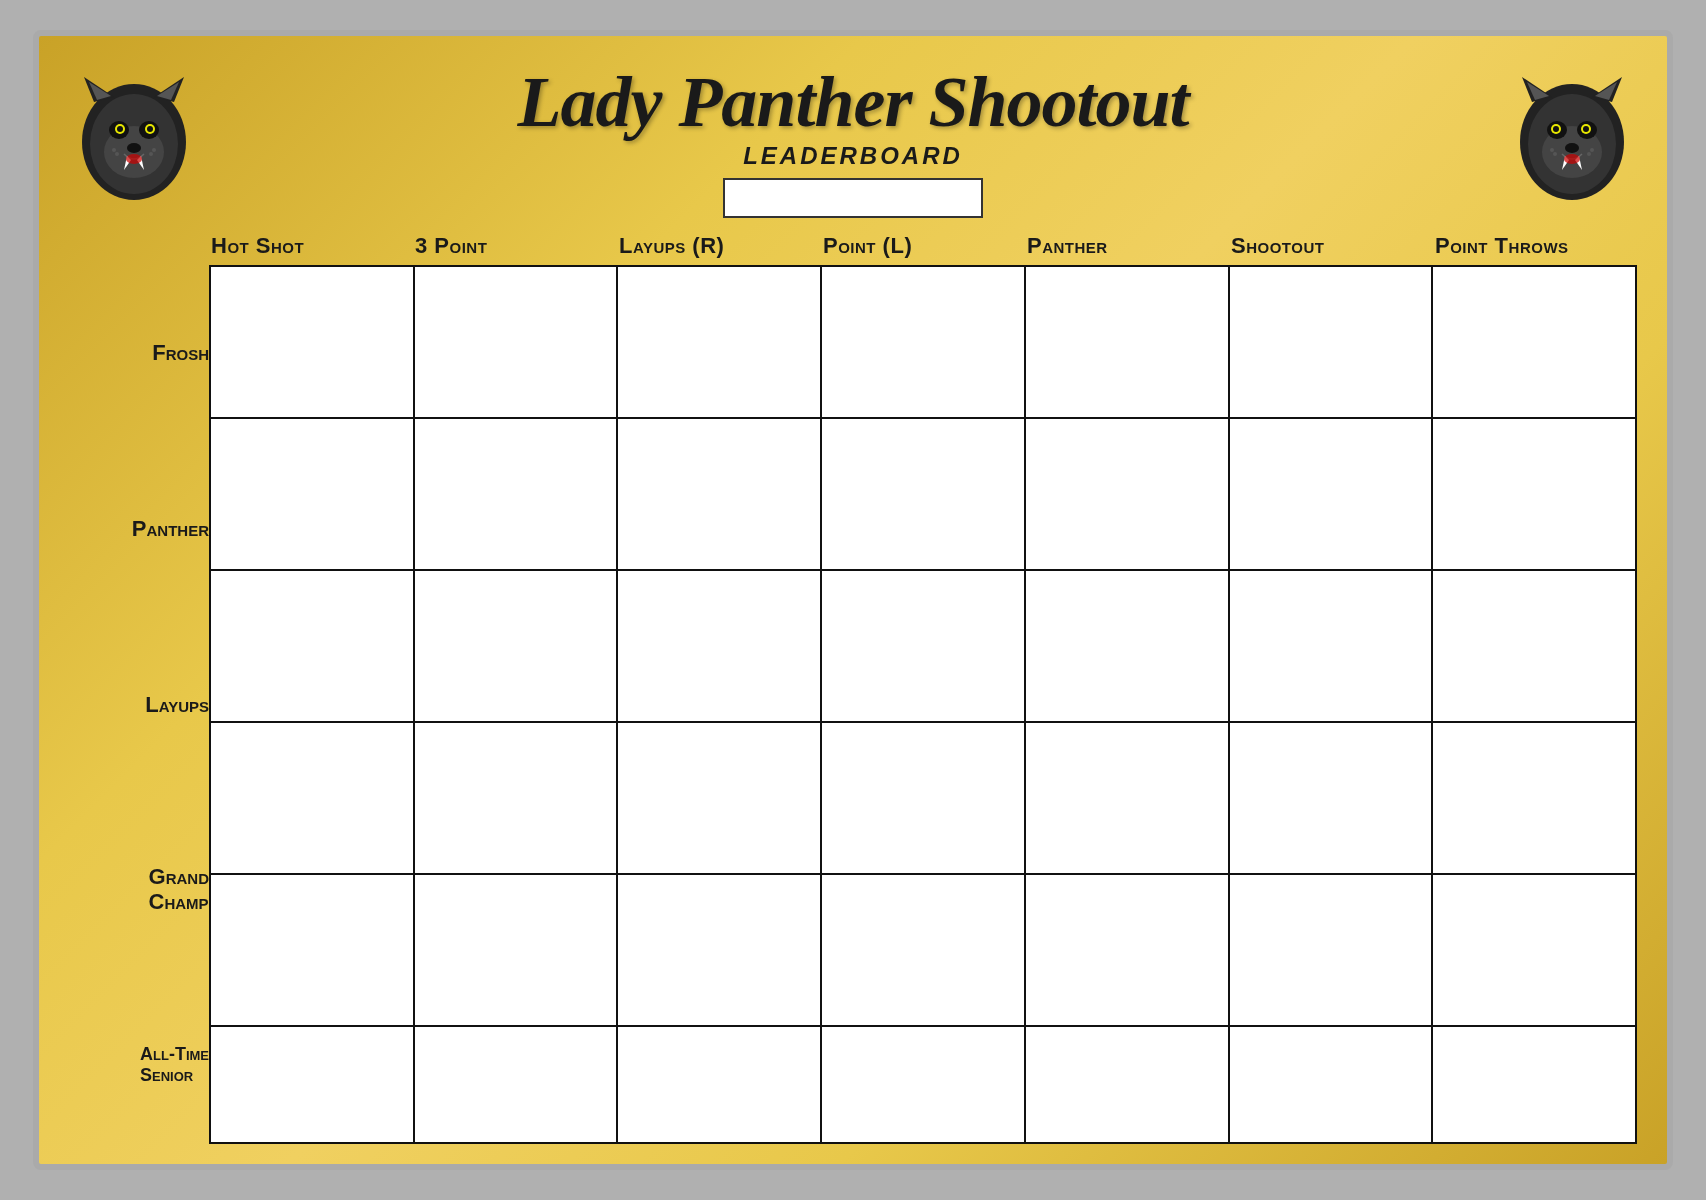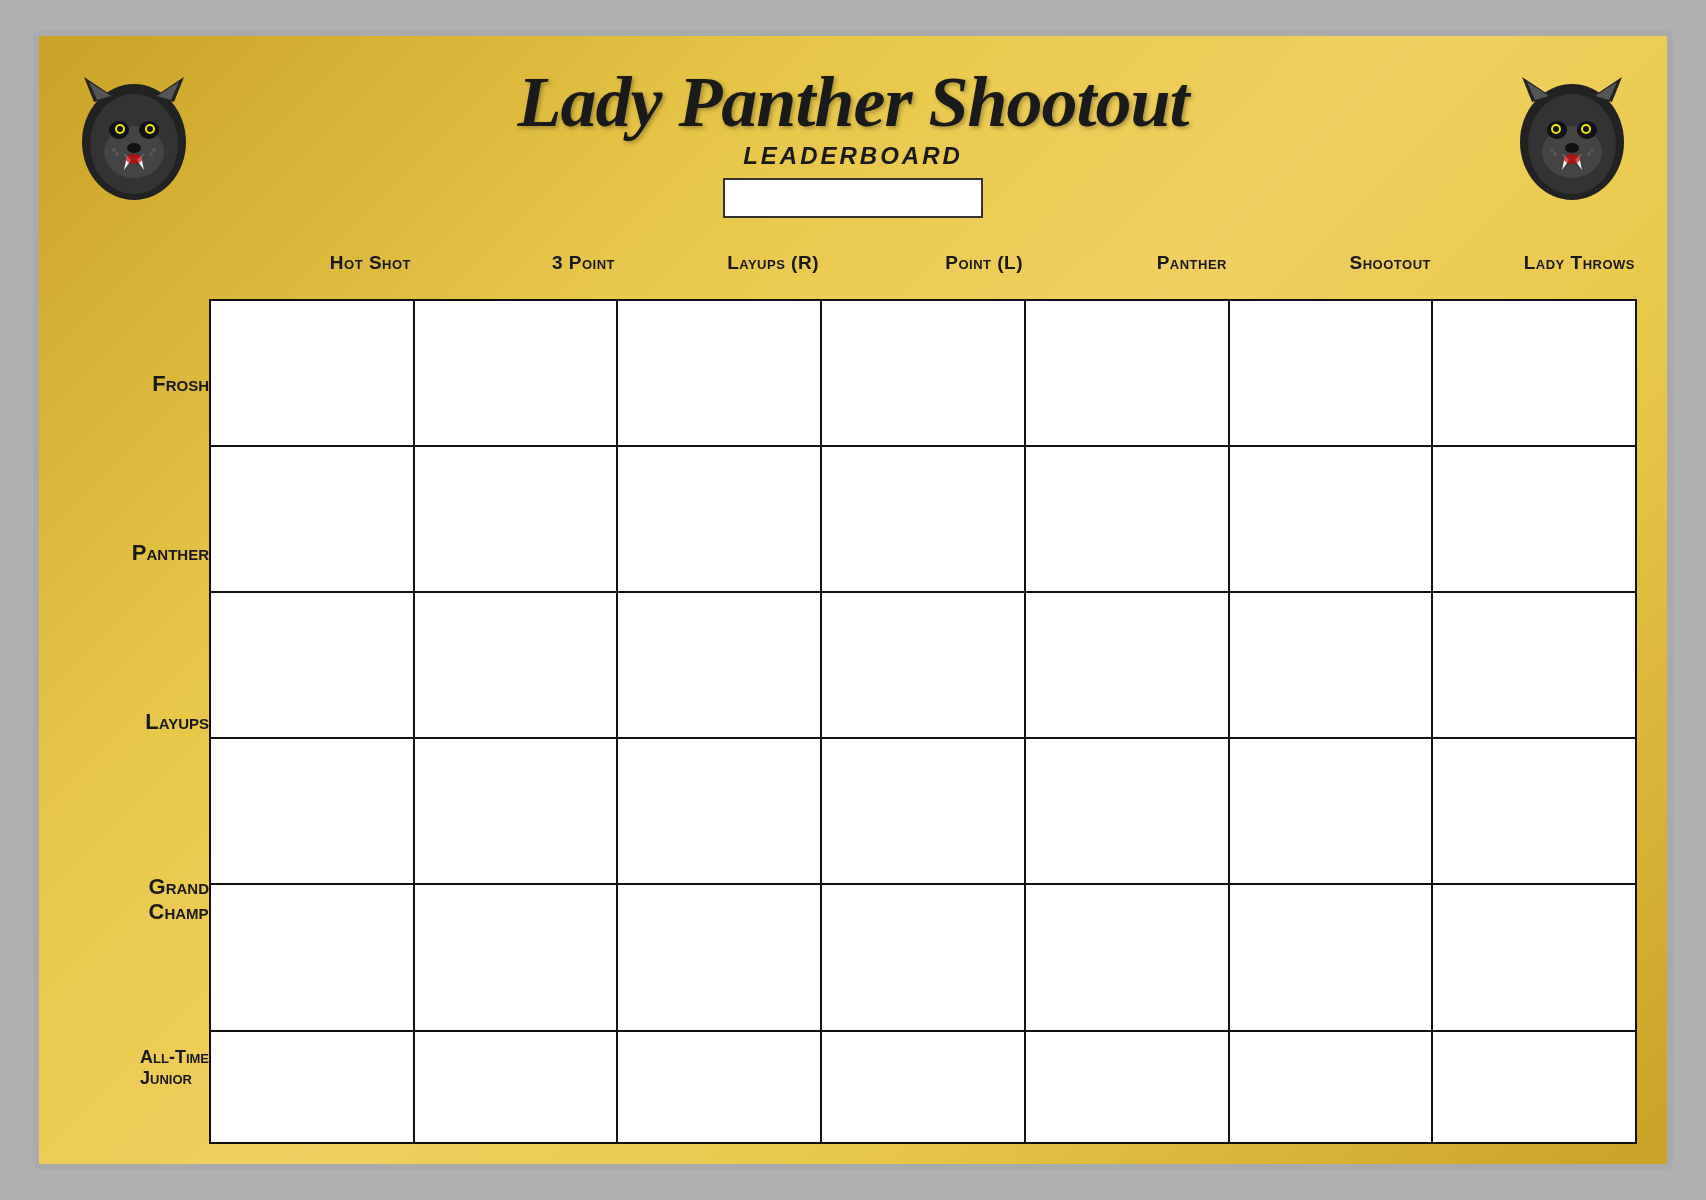--- a/index.html
+++ b/index.html
@@ -16,21 +16,20 @@
 
     .board {
       width: 1640px;
       height: 1140px;
       background: linear-gradient(135deg, #c9a227 0%, #e8c84a 30%, #f0d060 50%, #e8c84a 70%, #c9a227 100%);
       border: 6px solid #aaa;
       border-radius: 8px;
       padding: 18px 30px 20px 30px;
       display: flex;
       flex-direction: column;
-      gap: 19px;
     }
 
     
     .header {
       display: flex;
       align-items: center;
       justify-content: center;
       position: relative;
       height: 175px;
       flex-shrink: 0;
@@ -88,24 +87,24 @@
     
     .col-headers {
       display: flex;
       margin-left: 140px;
       margin-bottom: 0;
       flex-shrink: 0;
     }
 
     .col-header {
       flex: 1;
-      text-align: right;
+      text-align: left;
       font-family: 'Arial', sans-serif;
       font-weight: 700;
-      font-size: 19px;
+      font-size: 22px;
       color: #1a1a1a;
       padding: 4px 2px 6px 2px;
       font-style: normal;
       font-variant: small-caps;
       letter-spacing: 0.5px;
     }
 
     
     .grid-area {
       display: flex;
@@ -236,42 +235,42 @@
 
   </div>
 
   <div class="col-headers">
     <div class="col-header">Hot Shot</div>
     <div class="col-header">3 Point</div>
     <div class="col-header">Layups (R)</div>
     <div class="col-header">Point (L)</div>
     <div class="col-header">Panther</div>
     <div class="col-header">Shootout</div>
-    <div class="col-header">Lady Throws</div>
+    <div class="col-header">Point Throws</div>
   </div>
 
   <div class="grid-area">
 
     <div class="row-labels">
       <div class="row-label-cell">
         <span class="row-label-text">Frosh</span>
       </div>
       <div class="row-label-cell">
         <span class="row-label-text">Panther</span>
       </div>
       <div class="row-label-cell">
         <span class="row-label-text">Layups</span>
       </div>
       <div class="row-label-cell grand-champ">
         <span class="row-label-text" style="white-space:pre-line;">Grand
 Champ</span>
       </div>
       <div class="row-label-cell all-time">
         <span class="row-label-text" style="white-space:pre-line; font-size:18px;">All-Time
-Junior</span>
+Senior</span>
       </div>
     </div>
 
     <table class="grid-table">
       <tbody>
         <tr>
           <td></td>
           <td></td>
           <td></td>
           <td></td>

